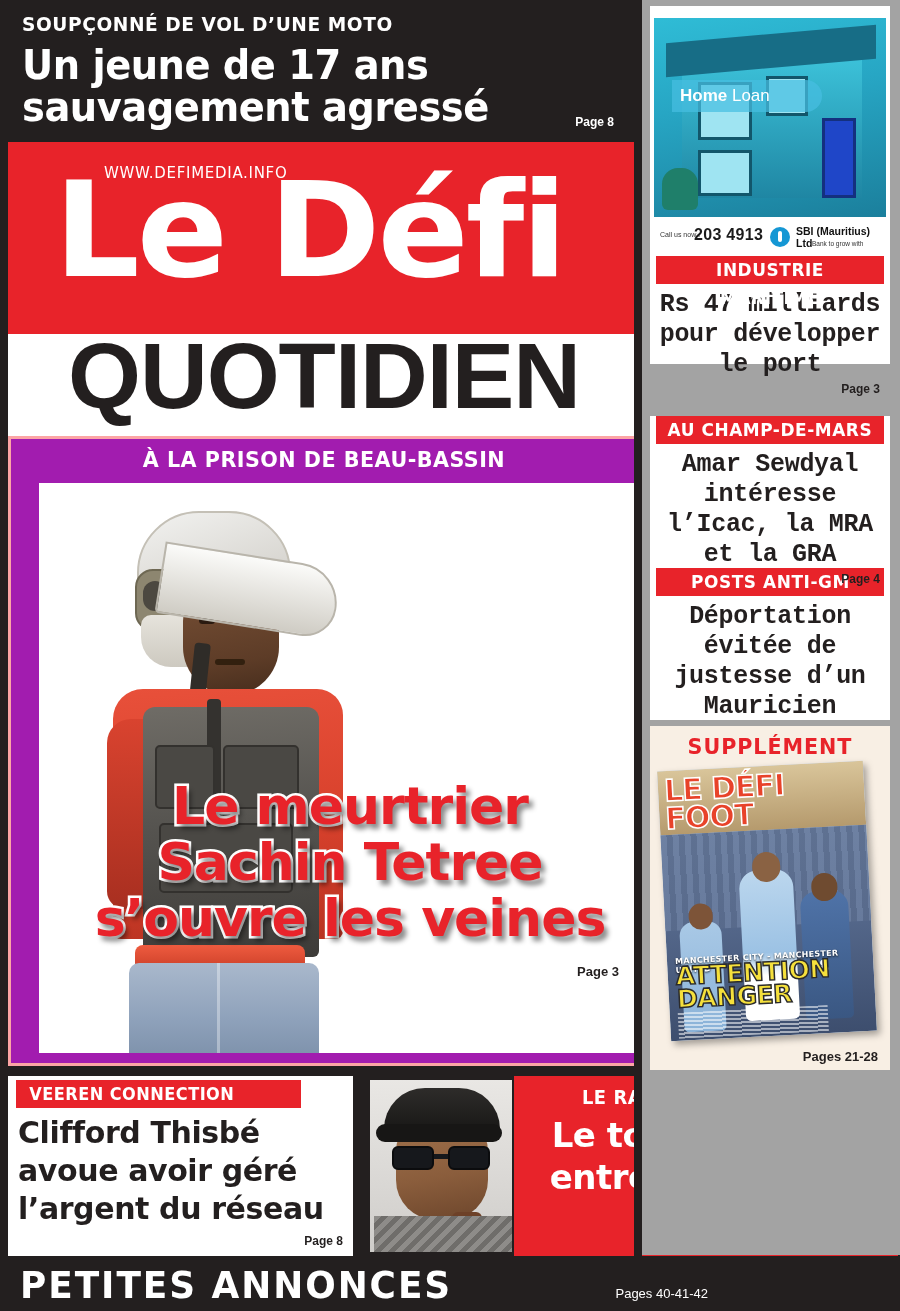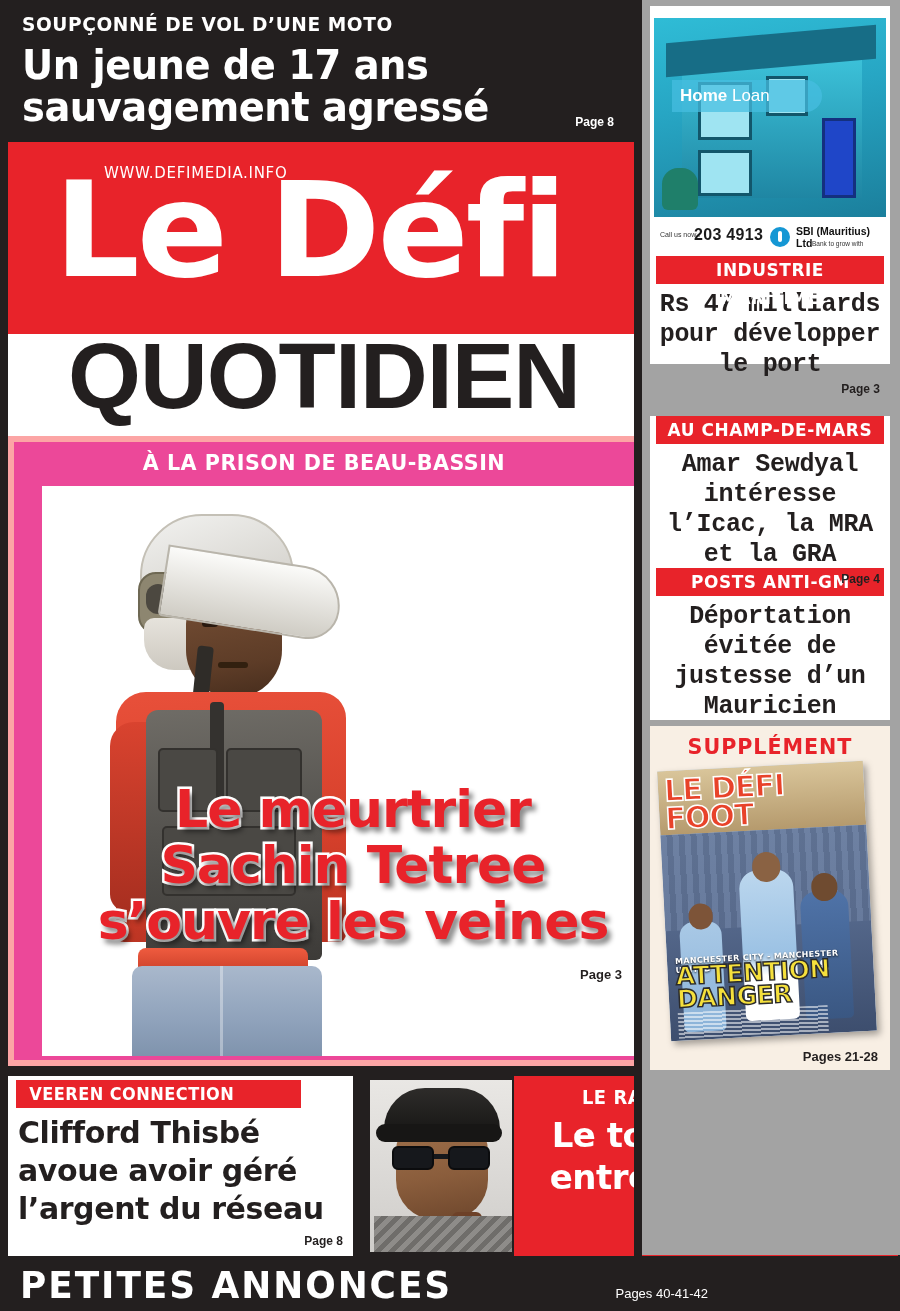--- a/index.html
+++ b/index.html
@@ -60,21 +60,21 @@
   .quotidien{
     position:absolute;left:0;right:0;top:-8px;text-align:center;
     color:#231f1f;font-weight:bold;font-size:92px;line-height:100px;
     font-family:"Liberation Sans", sans-serif;letter-spacing:-1px;
     transform:scaleX(1.02);
   }
 
   
   .main-story{
     position:absolute;left:8px;top:436px;width:632px;height:630px;
-    background:#ec4899;border:6px solid #fca5a5;box-sizing:border-box;
+    background:#a21caf;border:3px solid #fca5a5;box-sizing:border-box;
   }
   .main-kicker{
     position:absolute;left:0;right:0;top:4px;height:34px;line-height:34px;
     text-align:center;color:#fff;font-weight:bold;font-size:22px;letter-spacing:0.5px;
     font-family:"DejaVu Sans", sans-serif;transform:scaleX(0.94);
   }
   .main-photo{
     position:absolute;left:28px;top:44px;width:604px;height:570px;background:#fff;overflow:hidden;
   }
   .main-headline{

